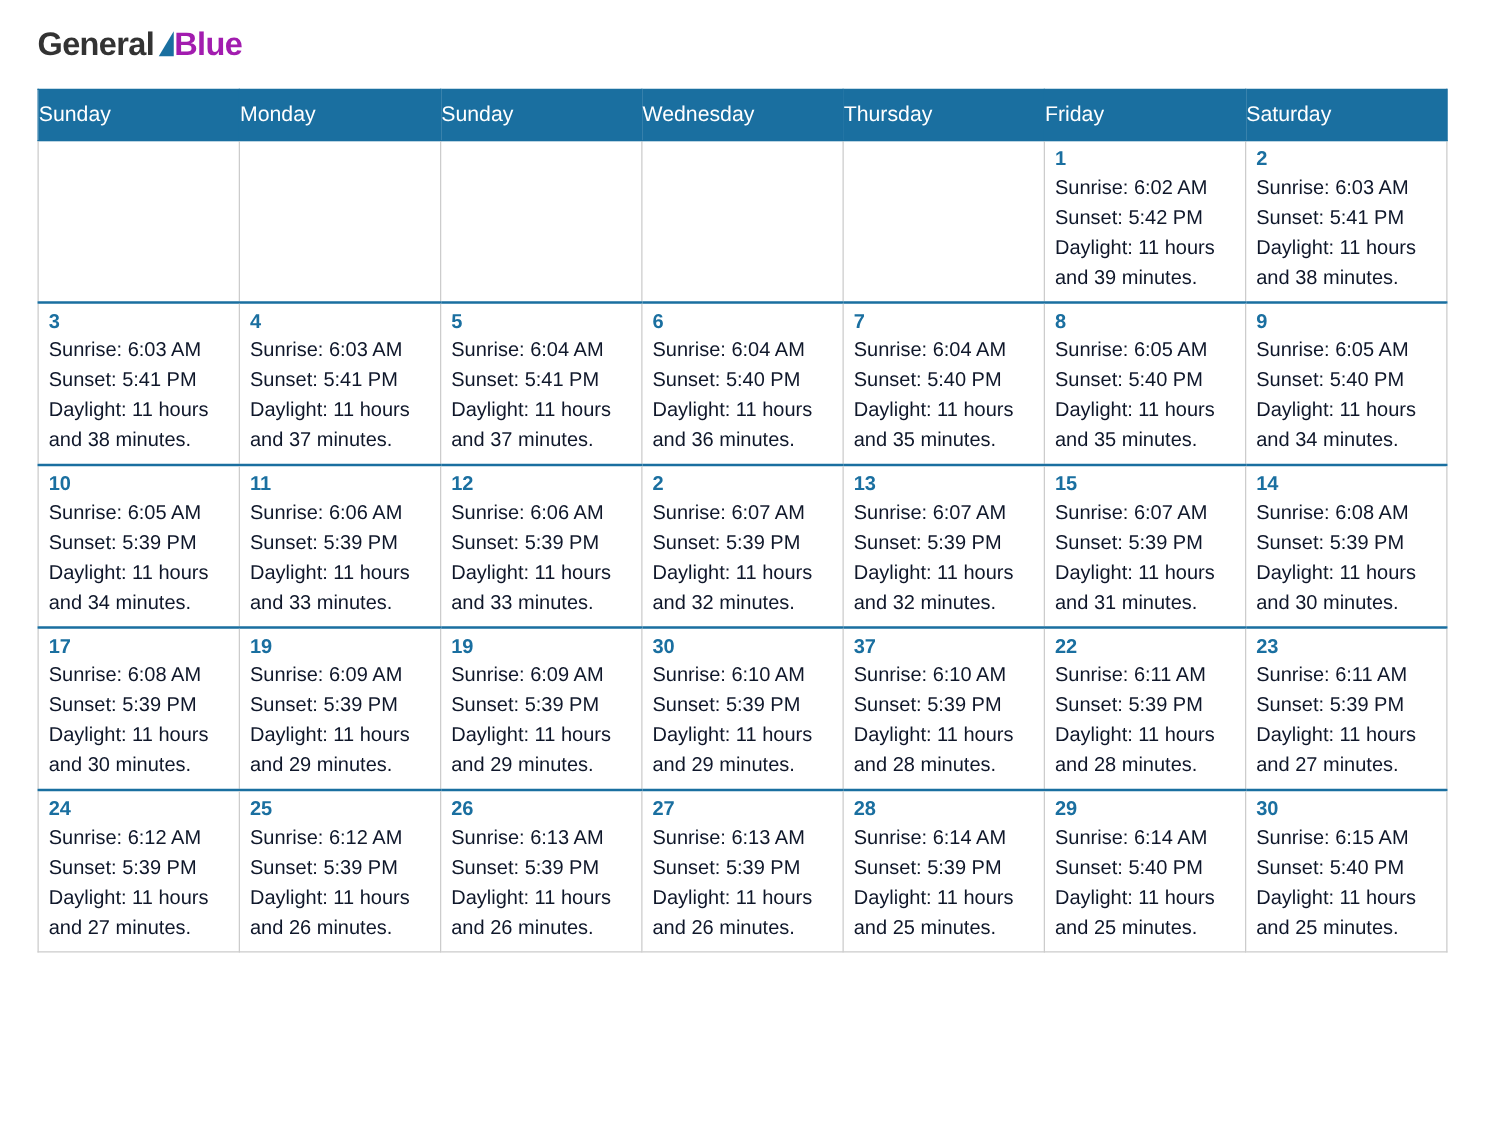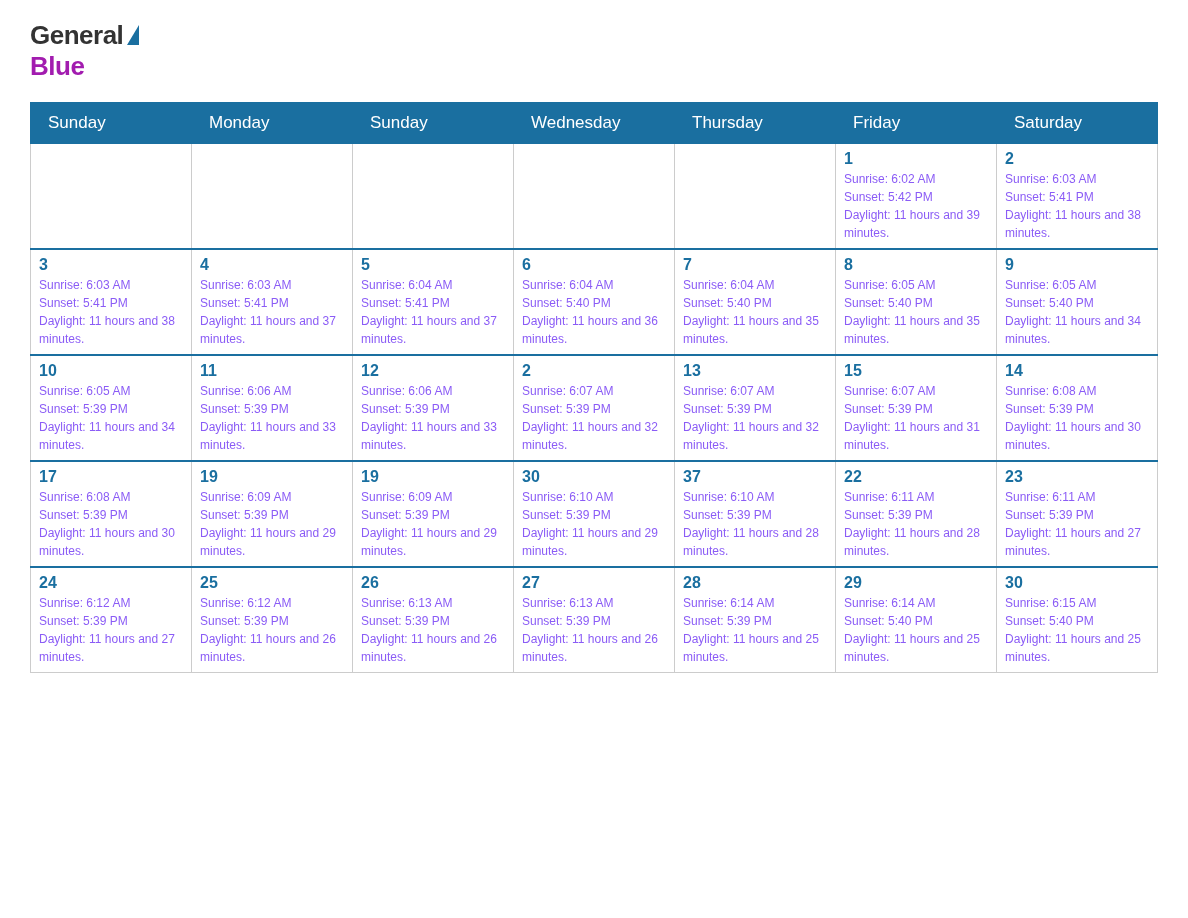--- a/index.html
+++ b/index.html
@@ -10,21 +10,21 @@
       color: #333;
     }
     .header-area {
       display: flex;
       justify-content: space-between;
       align-items: flex-start;
       margin-bottom: 20px;
     }
     .logo-area {
       display: flex;
-      flex-direction: column;
+      flex-direction: row;
       align-items: flex-start;
     }
     .logo-text {
       display: flex;
       align-items: center;
       gap: 2px;
     }
     .logo-general {
       font-size: 26px;
       font-weight: bold;
@@ -63,21 +63,21 @@
     .calendar-table {
       width: 100%;
       border-collapse: collapse;
       border: 1px solid #aaa;
     }
     .calendar-table th {
       background-color: #1a6fa0;
       color: #fff;
       font-size: 17px;
       font-weight: normal;
-      padding: 10px 17px;
+      padding: 10px 0;
       text-align: left;
       border: 1px solid #1a6fa0;
     }
     .calendar-table td {
       vertical-align: top;
       padding: 6px 8px;
       border: 1px solid #ccc;
       width: 14.28%;
       min-height: 90px;
       font-size: 12.5px;
@@ -85,23 +85,23 @@
       background: #fff;
     }
     .day-num {
       font-size: 16px;
       font-weight: bold;
       color: #1a6fa0;
       display: block;
       margin-bottom: 2px;
     }
     .day-info {
-      font-size: 12px;
+      font-size: 16px;
       line-height: 1.5;
-      color: #8b5cf6;
+      color: #0f172a;
     }
     .row-divider td {
       border-top: 2px solid #1a6fa0;
     }
     .empty-cell {
       background: #f9f9f9;
     }
   </style>
 </head>
 <body>

